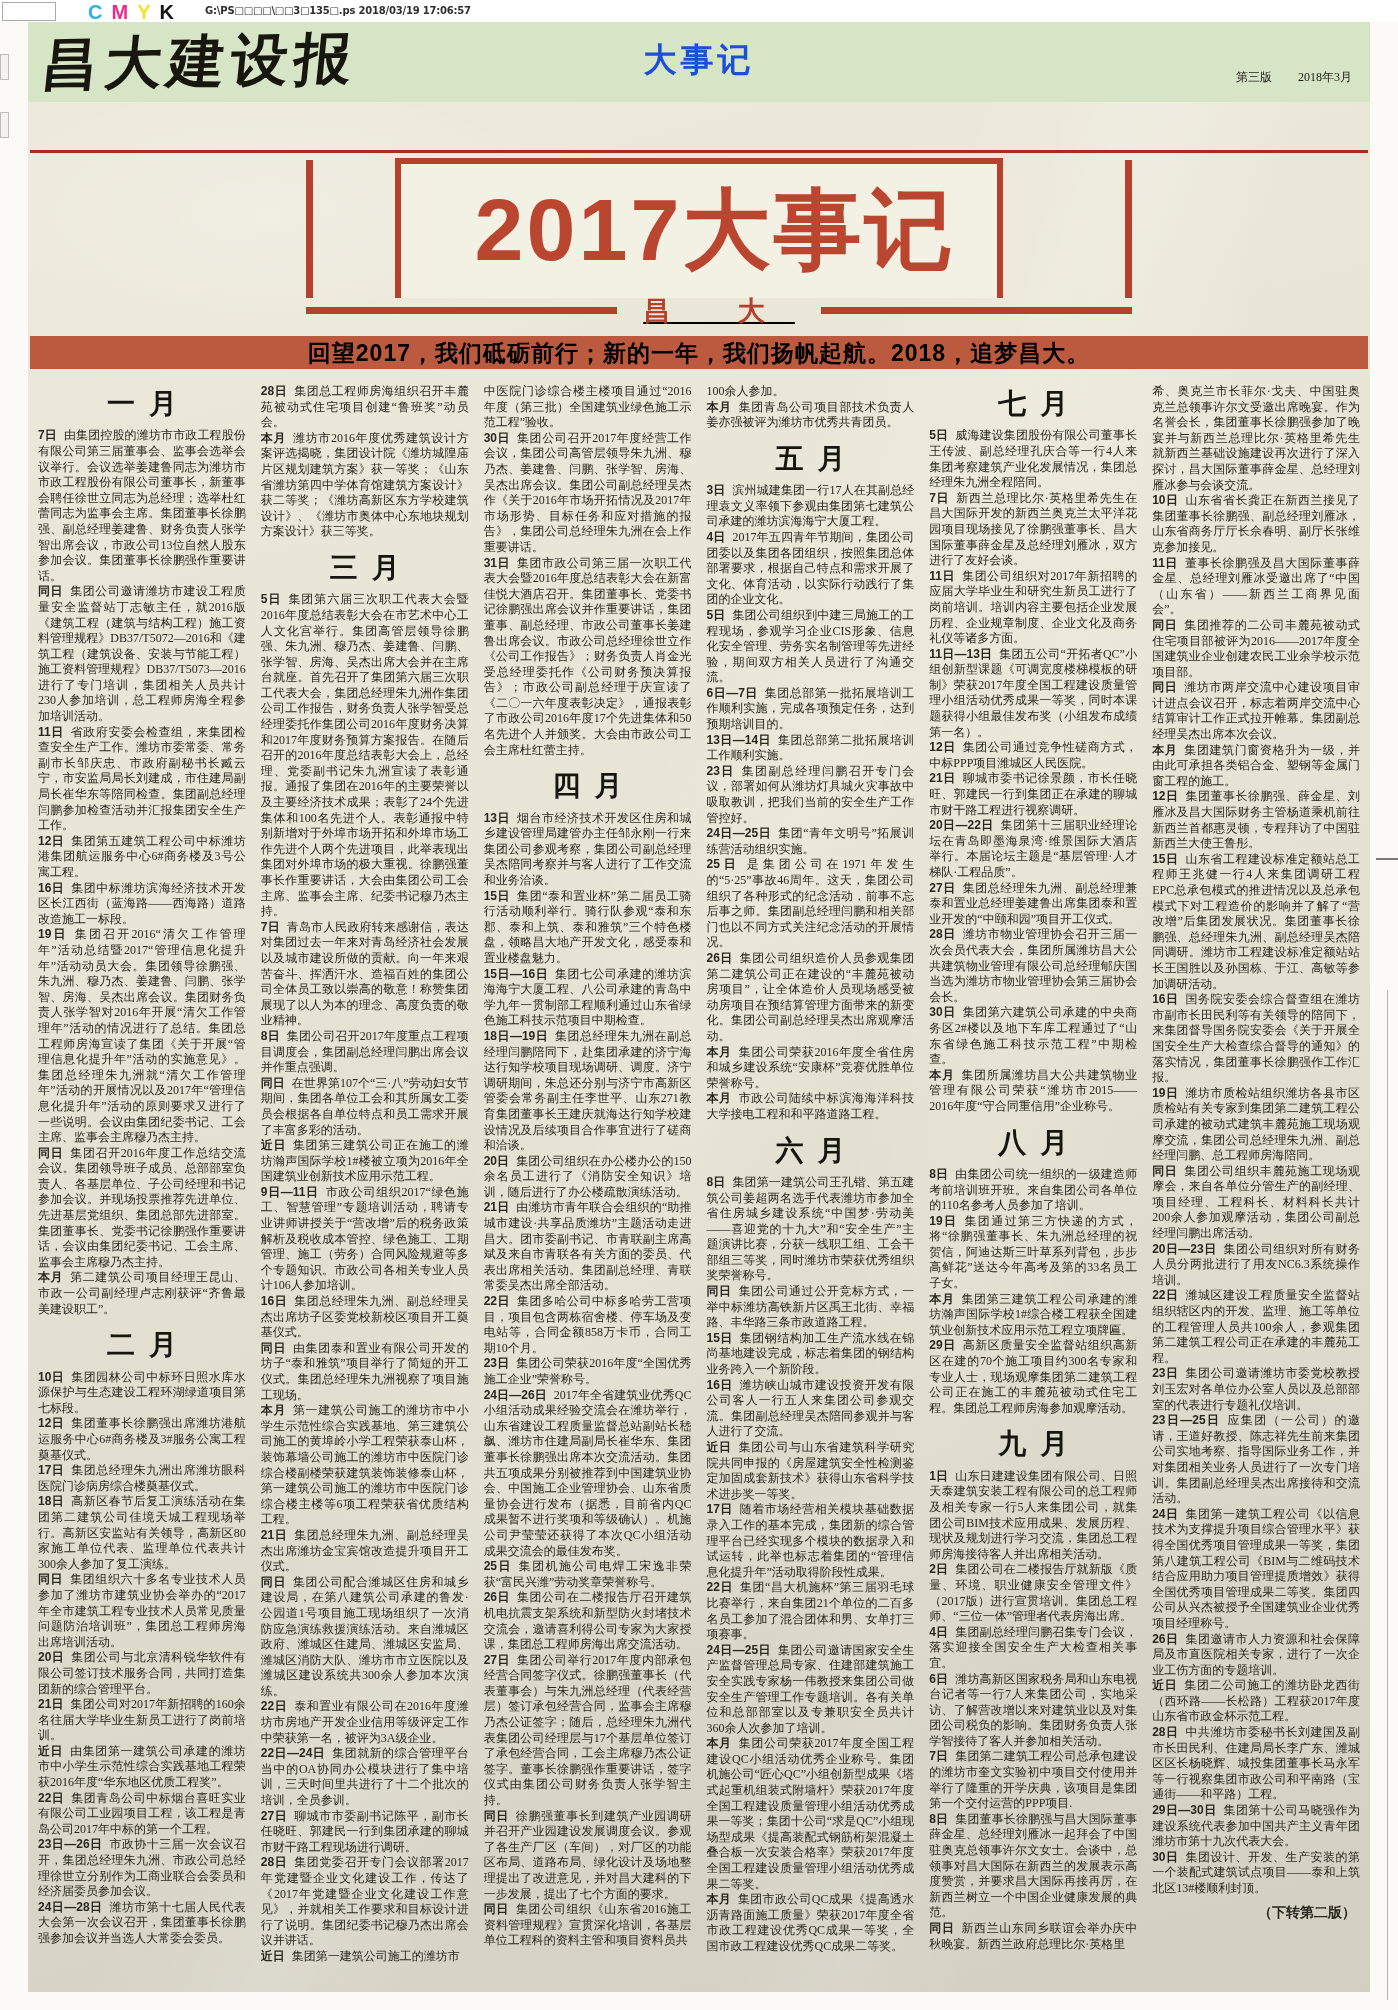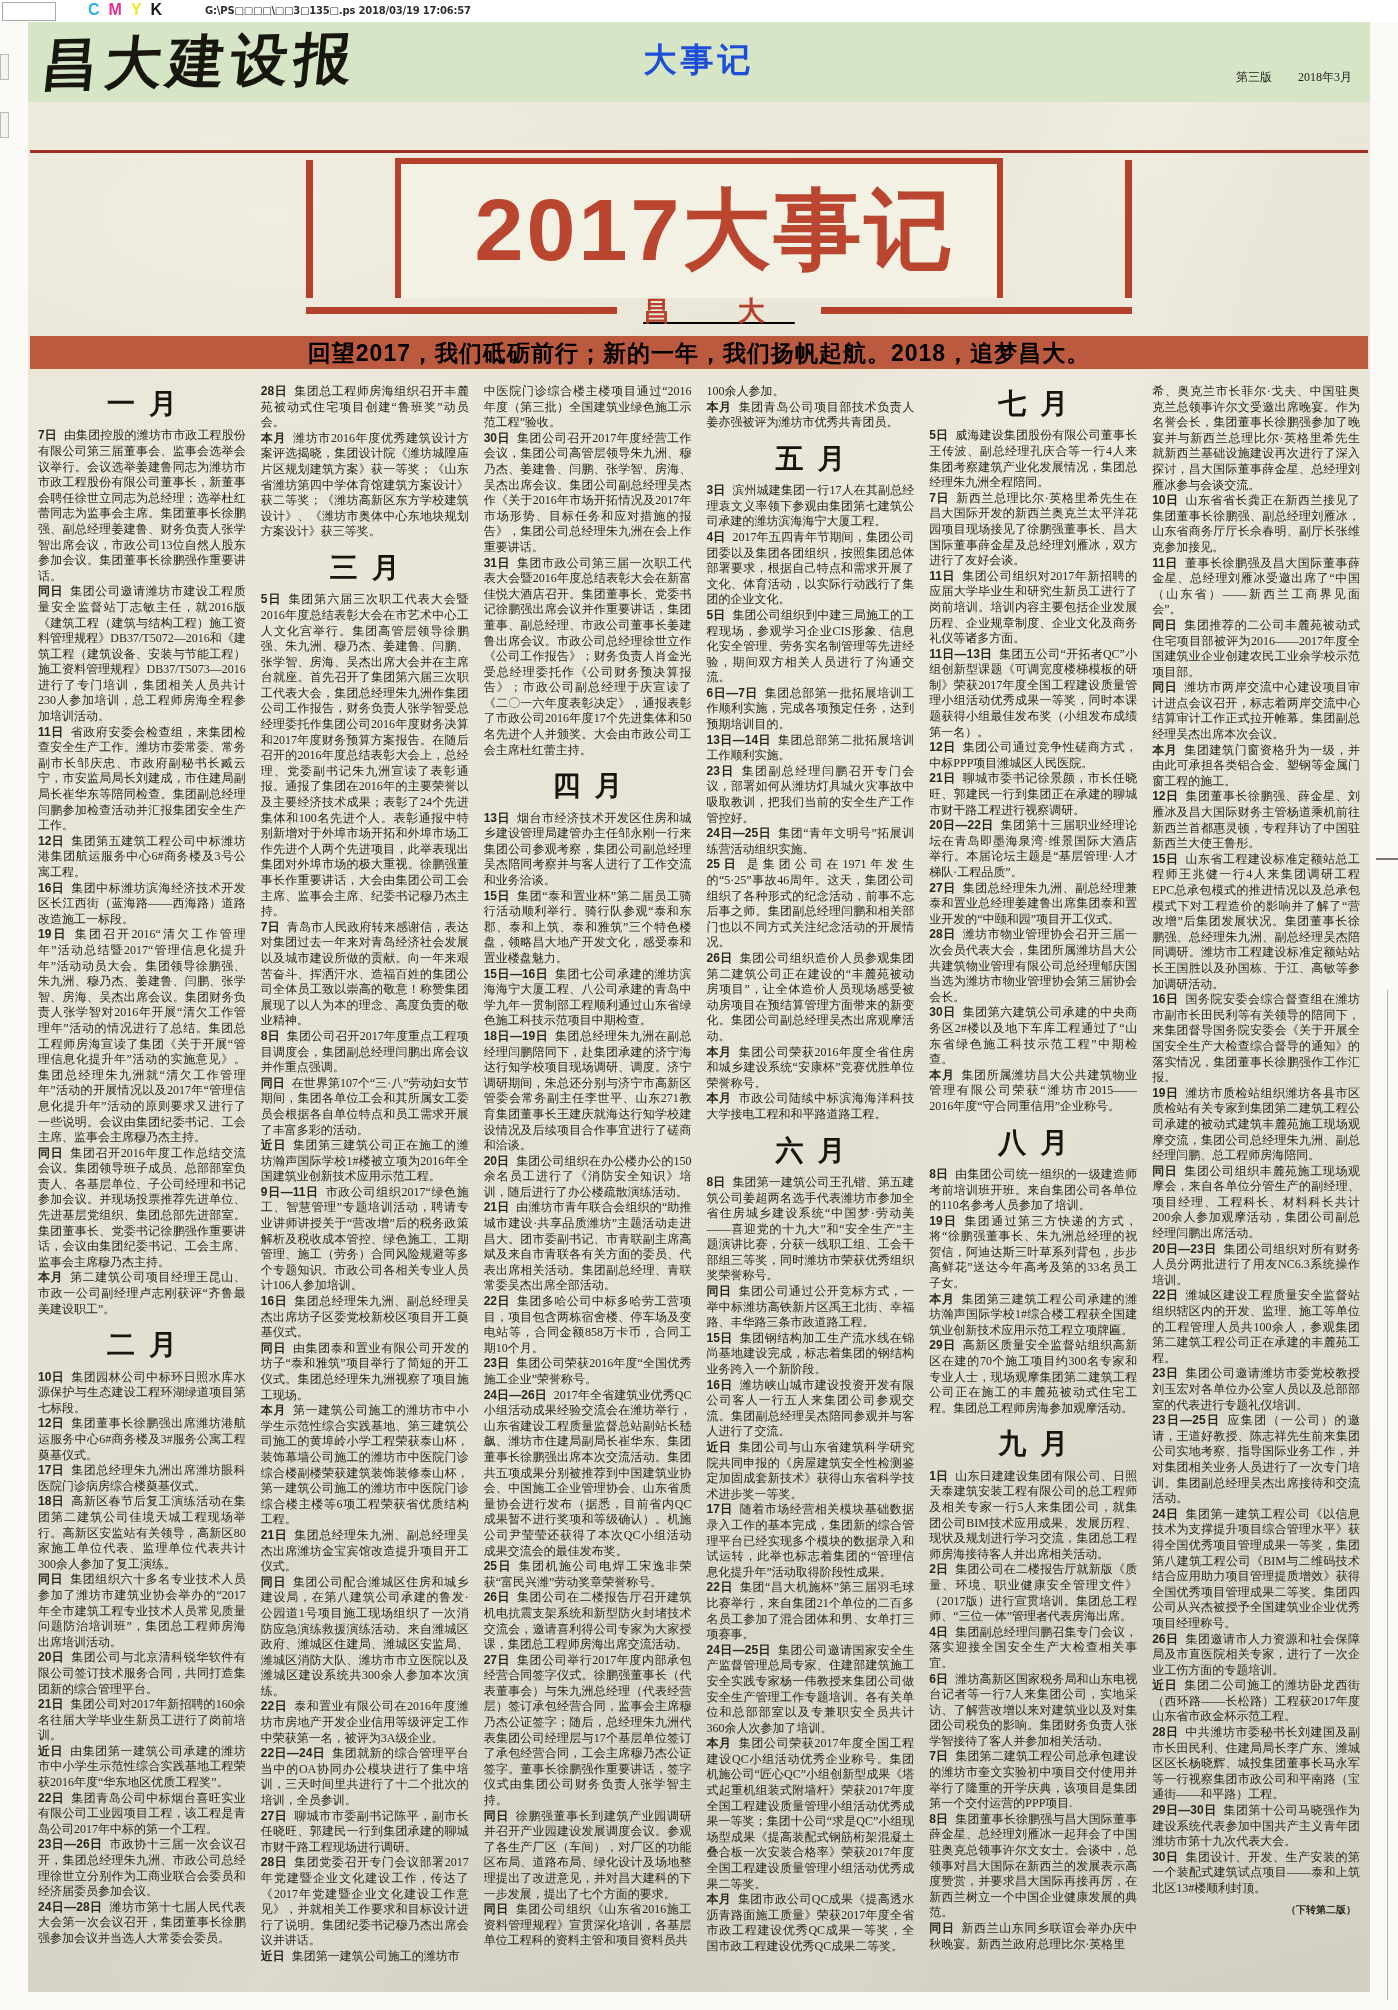--- a/index.html
+++ b/index.html
@@ -7,21 +7,21 @@
     width:1398px;height:2010px;position:relative;overflow:hidden;
     background:#fbfaf6;
     font-family:"Liberation Serif","DejaVu Serif",serif;
     -webkit-font-smoothing:antialiased;
   }
   
   .print-strip{position:absolute;left:0;top:0;width:100%;height:22px;background:#fff;}
   .reg-box{position:absolute;left:2px;top:2px;width:52px;height:17px;border:1px solid #aaa;background:#fff;}
   .reg-tick1{position:absolute;left:0px;top:54px;width:7px;height:24px;border:1px solid #bbb;background:#f4f2ec;}
   .reg-tick2{position:absolute;left:0px;top:112px;width:7px;height:24px;border:1px solid #bbb;background:#f4f2ec;}
-  .cmyk{position:absolute;left:88px;top:1px;font-family:"Liberation Sans","DejaVu Sans",sans-serif;font-weight:900;font-size:16px;letter-spacing:0;}
+  .cmyk{position:absolute;left:88px;top:1px;font-family:"Liberation Sans","DejaVu Sans",sans-serif;font-weight:900;font-size:20px;letter-spacing:0;}
   .cmyk span{margin-right:9px;}
   .c-c{color:#2cb0e8}.c-m{color:#e92f8d}.c-y{color:#f3e32c}.c-k{color:#151515}
   .print-info{position:absolute;left:205px;top:5px;font-family:"DejaVu Sans",sans-serif;font-weight:700;font-size:10px;color:#2e2e2e;letter-spacing:-0.2px;}
   
   .header-band{position:absolute;left:28px;top:22px;width:1342px;height:80px;background:#d6e5c5;}
   .masthead{position:absolute;left:14px;top:2px;font-size:57px;font-weight:900;color:#17170f;
     letter-spacing:6px;transform:skewX(-7deg) rotate(-1.2deg);font-family:"Liberation Serif","DejaVu Serif",serif;}
   .section-title{position:absolute;left:50%;top:16px;transform:translateX(-50%);
     font-family:"Liberation Sans","DejaVu Sans",sans-serif;font-size:33px;font-weight:900;color:#1d4ed8;letter-spacing:4px;}
   .edition{position:absolute;right:18px;bottom:16px;font-size:12px;color:#1c1c18;font-family:"Liberation Serif","DejaVu Serif",serif;}
@@ -51,21 +51,21 @@
     font-family:"Liberation Sans","DejaVu Sans",sans-serif;}
   
   .columns{position:absolute;left:10px;right:10px;top:282px;bottom:4px;display:flex;gap:15px;}
   .col{flex:1;overflow:hidden;color:#29261e;font-size:12px;line-height:1.3;text-align:justify;}
   .month{font-family:"Liberation Sans","DejaVu Sans",sans-serif;font-size:28px;font-weight:700;
     text-align:center;letter-spacing:14px;text-indent:14px;color:#17150f;margin:10px 0 6px;}
   .col > .month:first-child{margin-top:2px;}
   .item{margin:0;}
   .d{font-family:"Liberation Sans","DejaVu Sans",sans-serif;font-weight:700;margin-right:7px;white-space:nowrap;}
   .note{text-align:right;font-family:"Liberation Sans","DejaVu Sans",sans-serif;font-weight:700;
-    font-size:10px;margin-top:6px;padding-right:4px;}
+    font-size:14px;margin-top:6px;padding-right:4px;}
   
   .edge-vline{position:absolute;right:10px;top:990px;width:1px;height:1010px;background:#b9b5aa;}
   .edge-dash{position:absolute;right:0;top:858px;width:22px;height:2px;background:#7a7870;}
 </style>
 </head>
 <body>
 
 <div class="print-strip">
   <div class="reg-box"></div>
   <div class="cmyk"><span class="c-c">C</span><span class="c-m">M</span><span class="c-y">Y</span><span class="c-k">K</span></div>

